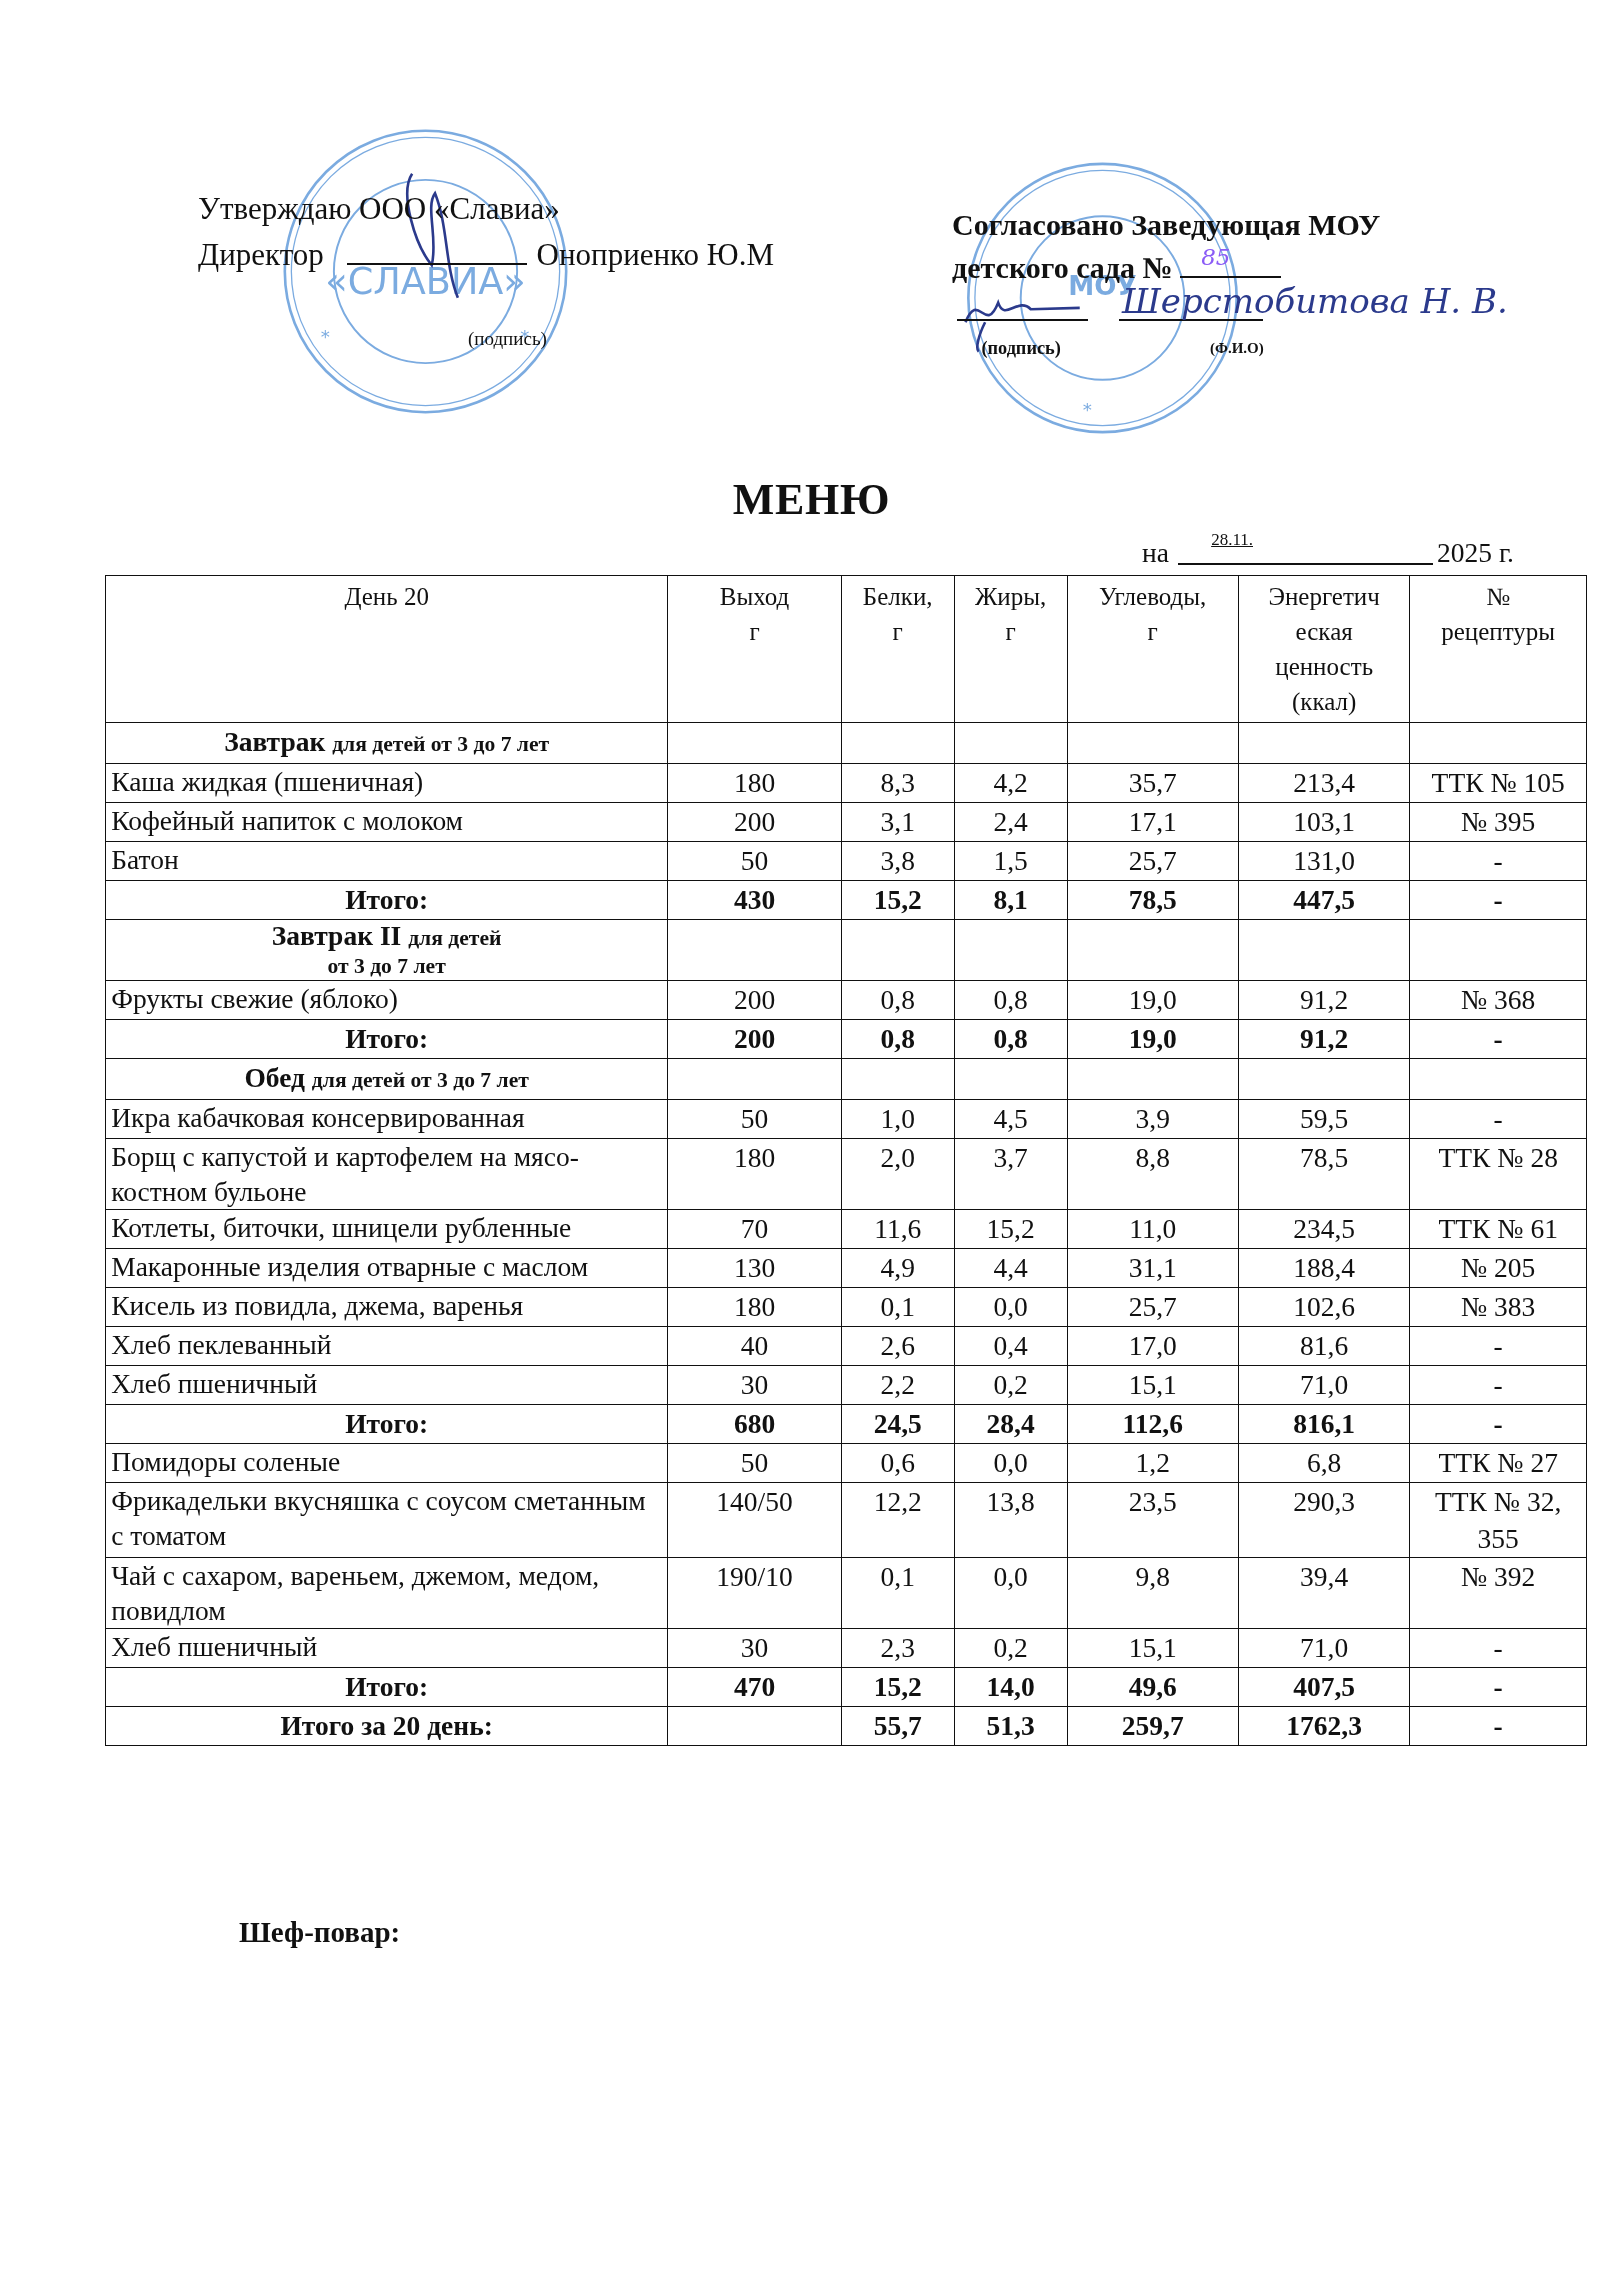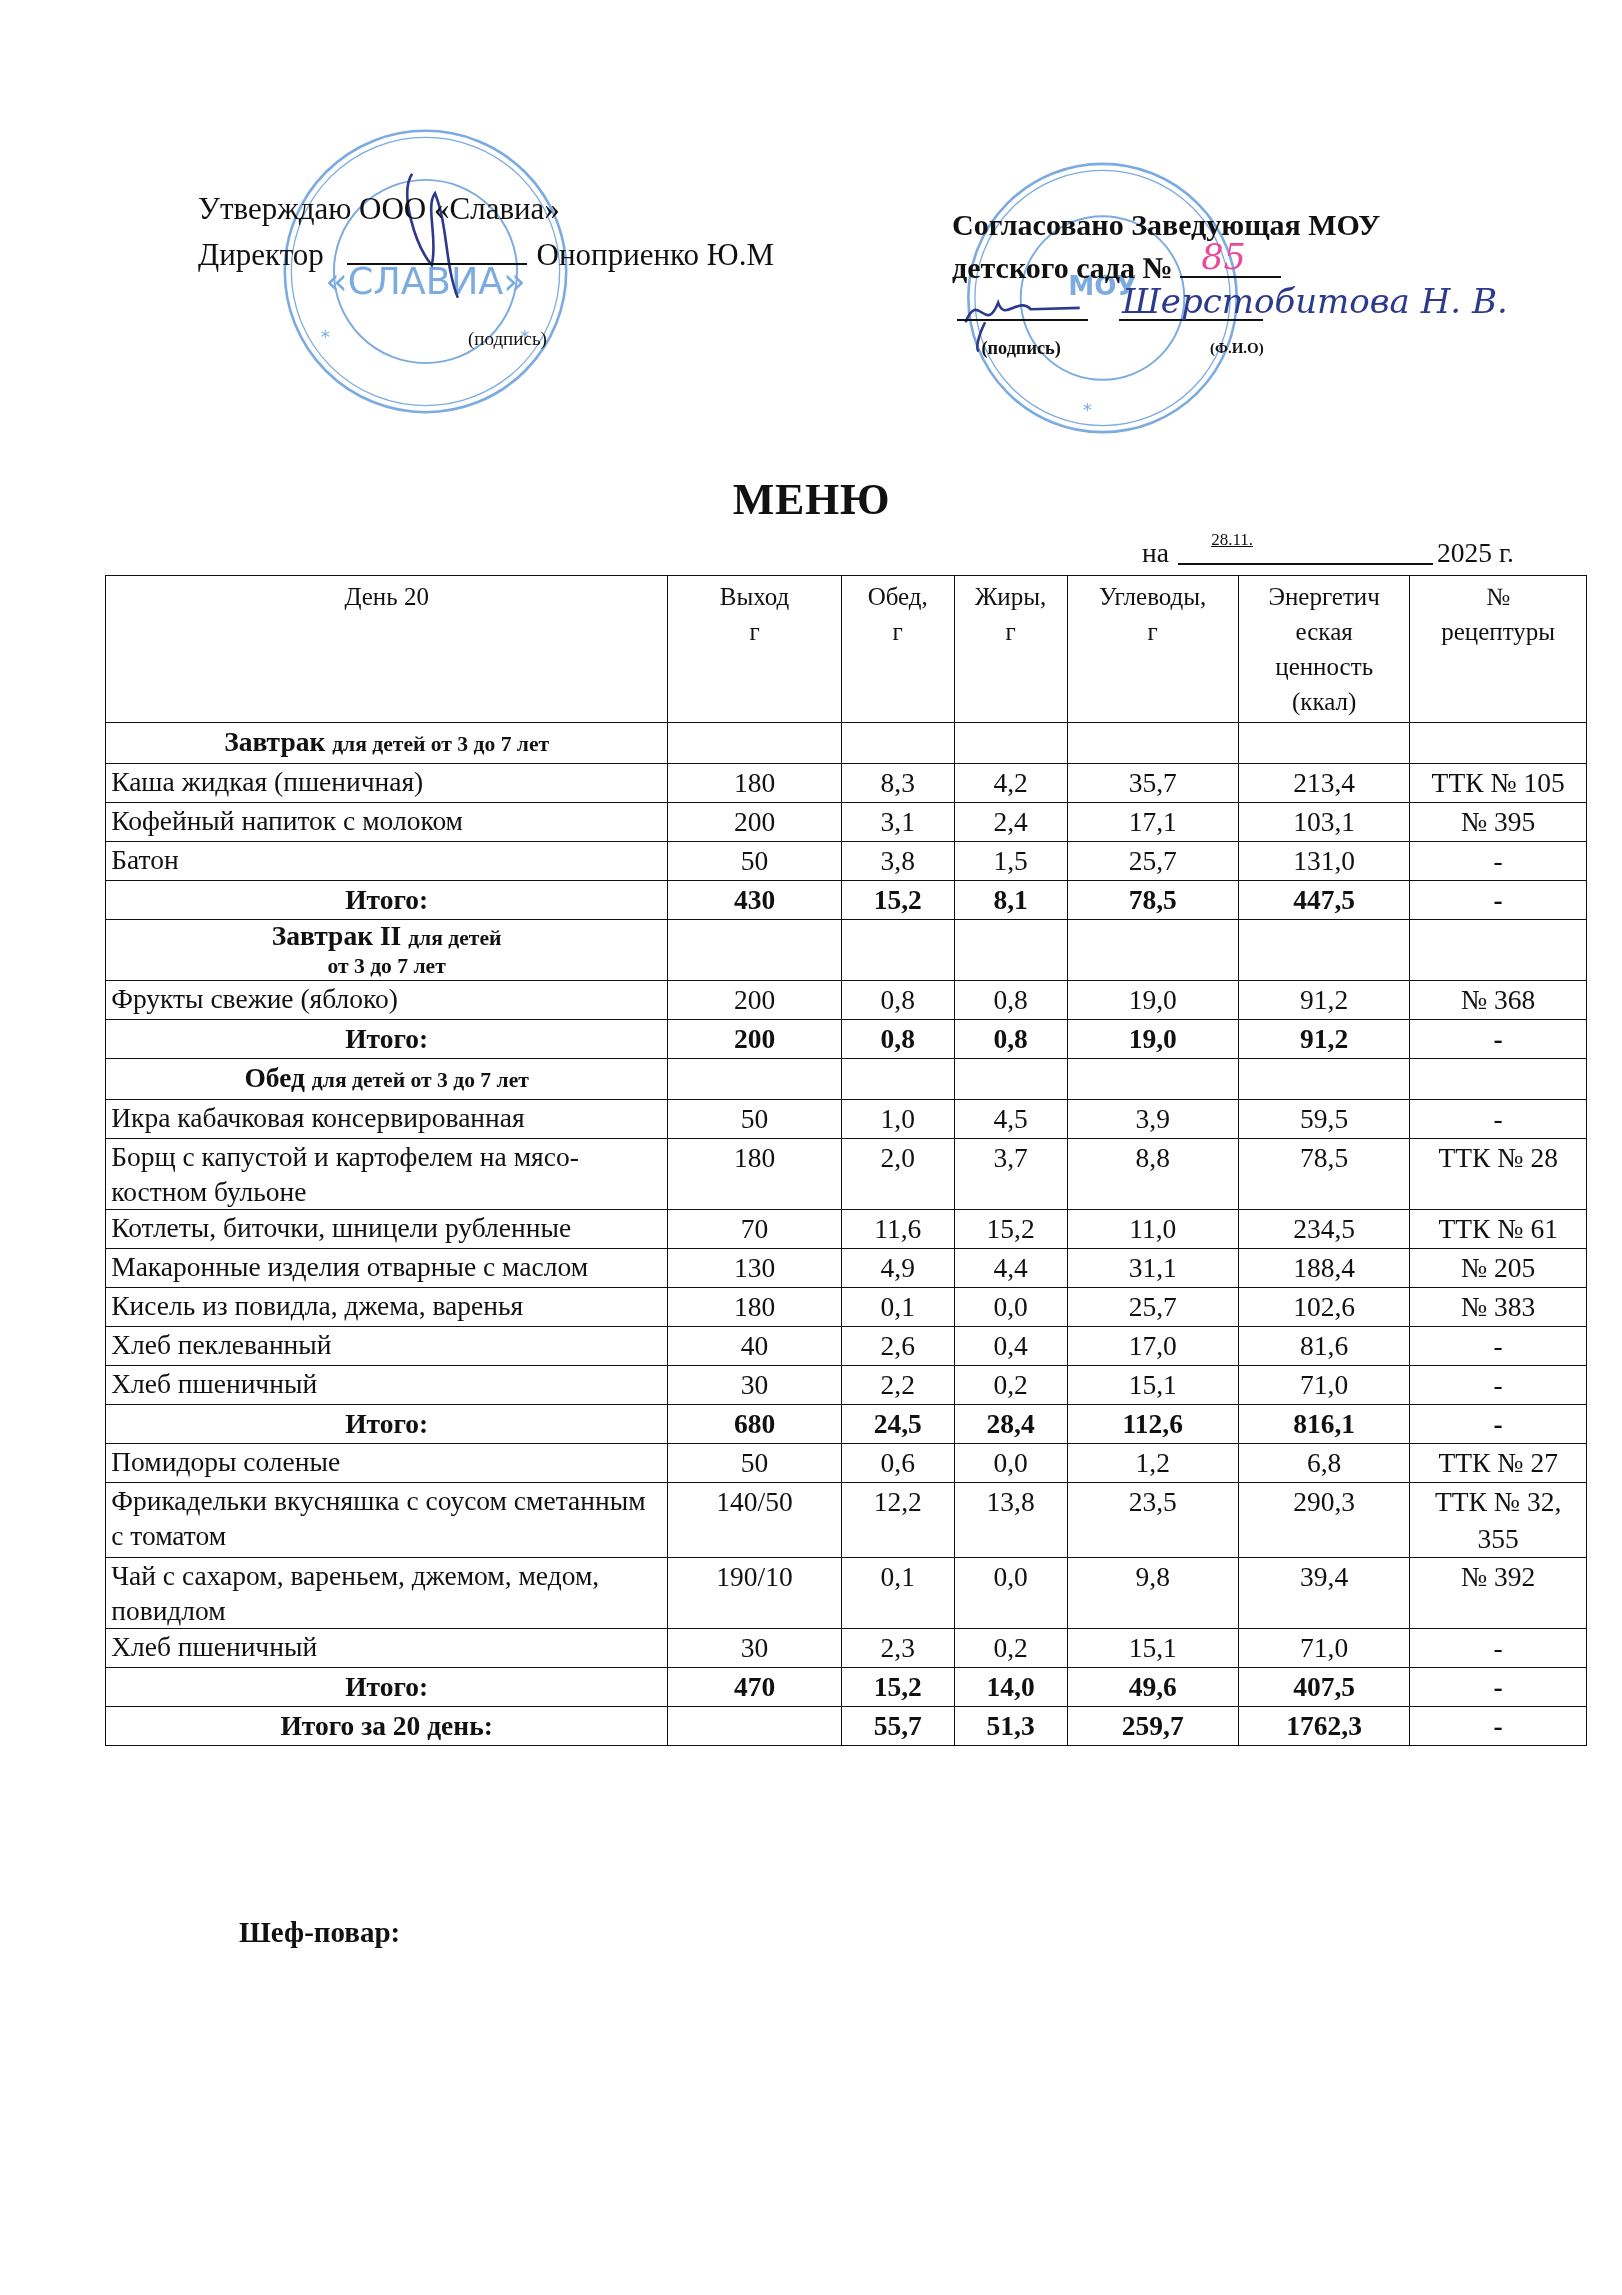--- a/index.html
+++ b/index.html
@@ -10,21 +10,21 @@
   .abs { position: absolute; }
 
   
   .approve { left: 198px; top: 186px; font-size: 31px; line-height: 46px; }
   .approve .line2 { display: flex; align-items: baseline; }
   .approve .sig-line { display: inline-block; width: 180px; border-bottom: 2px solid #111; margin: 0 9.2px 0 23.6px; height: 26px; }
   .approve .sub { position: absolute; left: 270px; top: 84px; font-size: 19px; }
 
   .agree { left: 952px; top: 203px; font-size: 30px; line-height: 43px; font-weight: bold; }
   .agree .num-line { display: inline-block; width: 101px; border-bottom: 2px solid #111; height: 26px; position: relative; }
-  .agree .num-hand { position: absolute; left: 21px; top: -14.4px; font-family: "DejaVu Serif", serif; font-style: italic; font-weight: normal; font-size: 35px; color: #ec4899; }
+  .agree .num-hand { position: absolute; left: 21px; top: -14.4px; font-family: "DejaVu Serif", serif; font-style: italic; font-weight: normal; font-size: 23px; color: #8b5cf6; }
   .agree .sig-row { position: relative; height: 43px; }
   .agree .sig-a { position: absolute; left: 5.2px; top: 30px; width: 131px; border-bottom: 2px solid #111; }
   .agree .sig-b { position: absolute; left: 167px; top: 30px; width: 144px; border-bottom: 2px solid #111; }
   .agree .hand-name { position: absolute; left: 170px; top: -9.2px; font-family: "DejaVu Serif", serif; font-style: italic; font-weight: normal; font-size: 34px; color: #2b3a8c; white-space: nowrap; }
   .agree .lbl-a { position: absolute; left: 29.4px; top: 38px; font-size: 18.3px; }
   .agree .lbl-b { position: absolute; left: 258px; top: 38px; font-size: 15px; }
 
   .stamp { opacity: 0.75; }
 
   .title { left: 0; width: 1623px; top: 474px; text-align: center; font-size: 44px; font-weight: bold; letter-spacing: 0.7px; }
@@ -140,21 +140,21 @@
       <col class="c-r">
   </colgroup>
   <thead>
     <tr class="head">
       <th>День 20</th>
       <th>
           <div>Выход</div>
           <div>г</div>
         </th>
       <th>
-          <div>Обед,</div>
+          <div>Белки,</div>
           <div>г</div>
         </th>
       <th>
           <div>Жиры,</div>
           <div>г</div>
         </th>
       <th>
           <div>Углеводы,</div>
           <div>г</div>
         </th>

